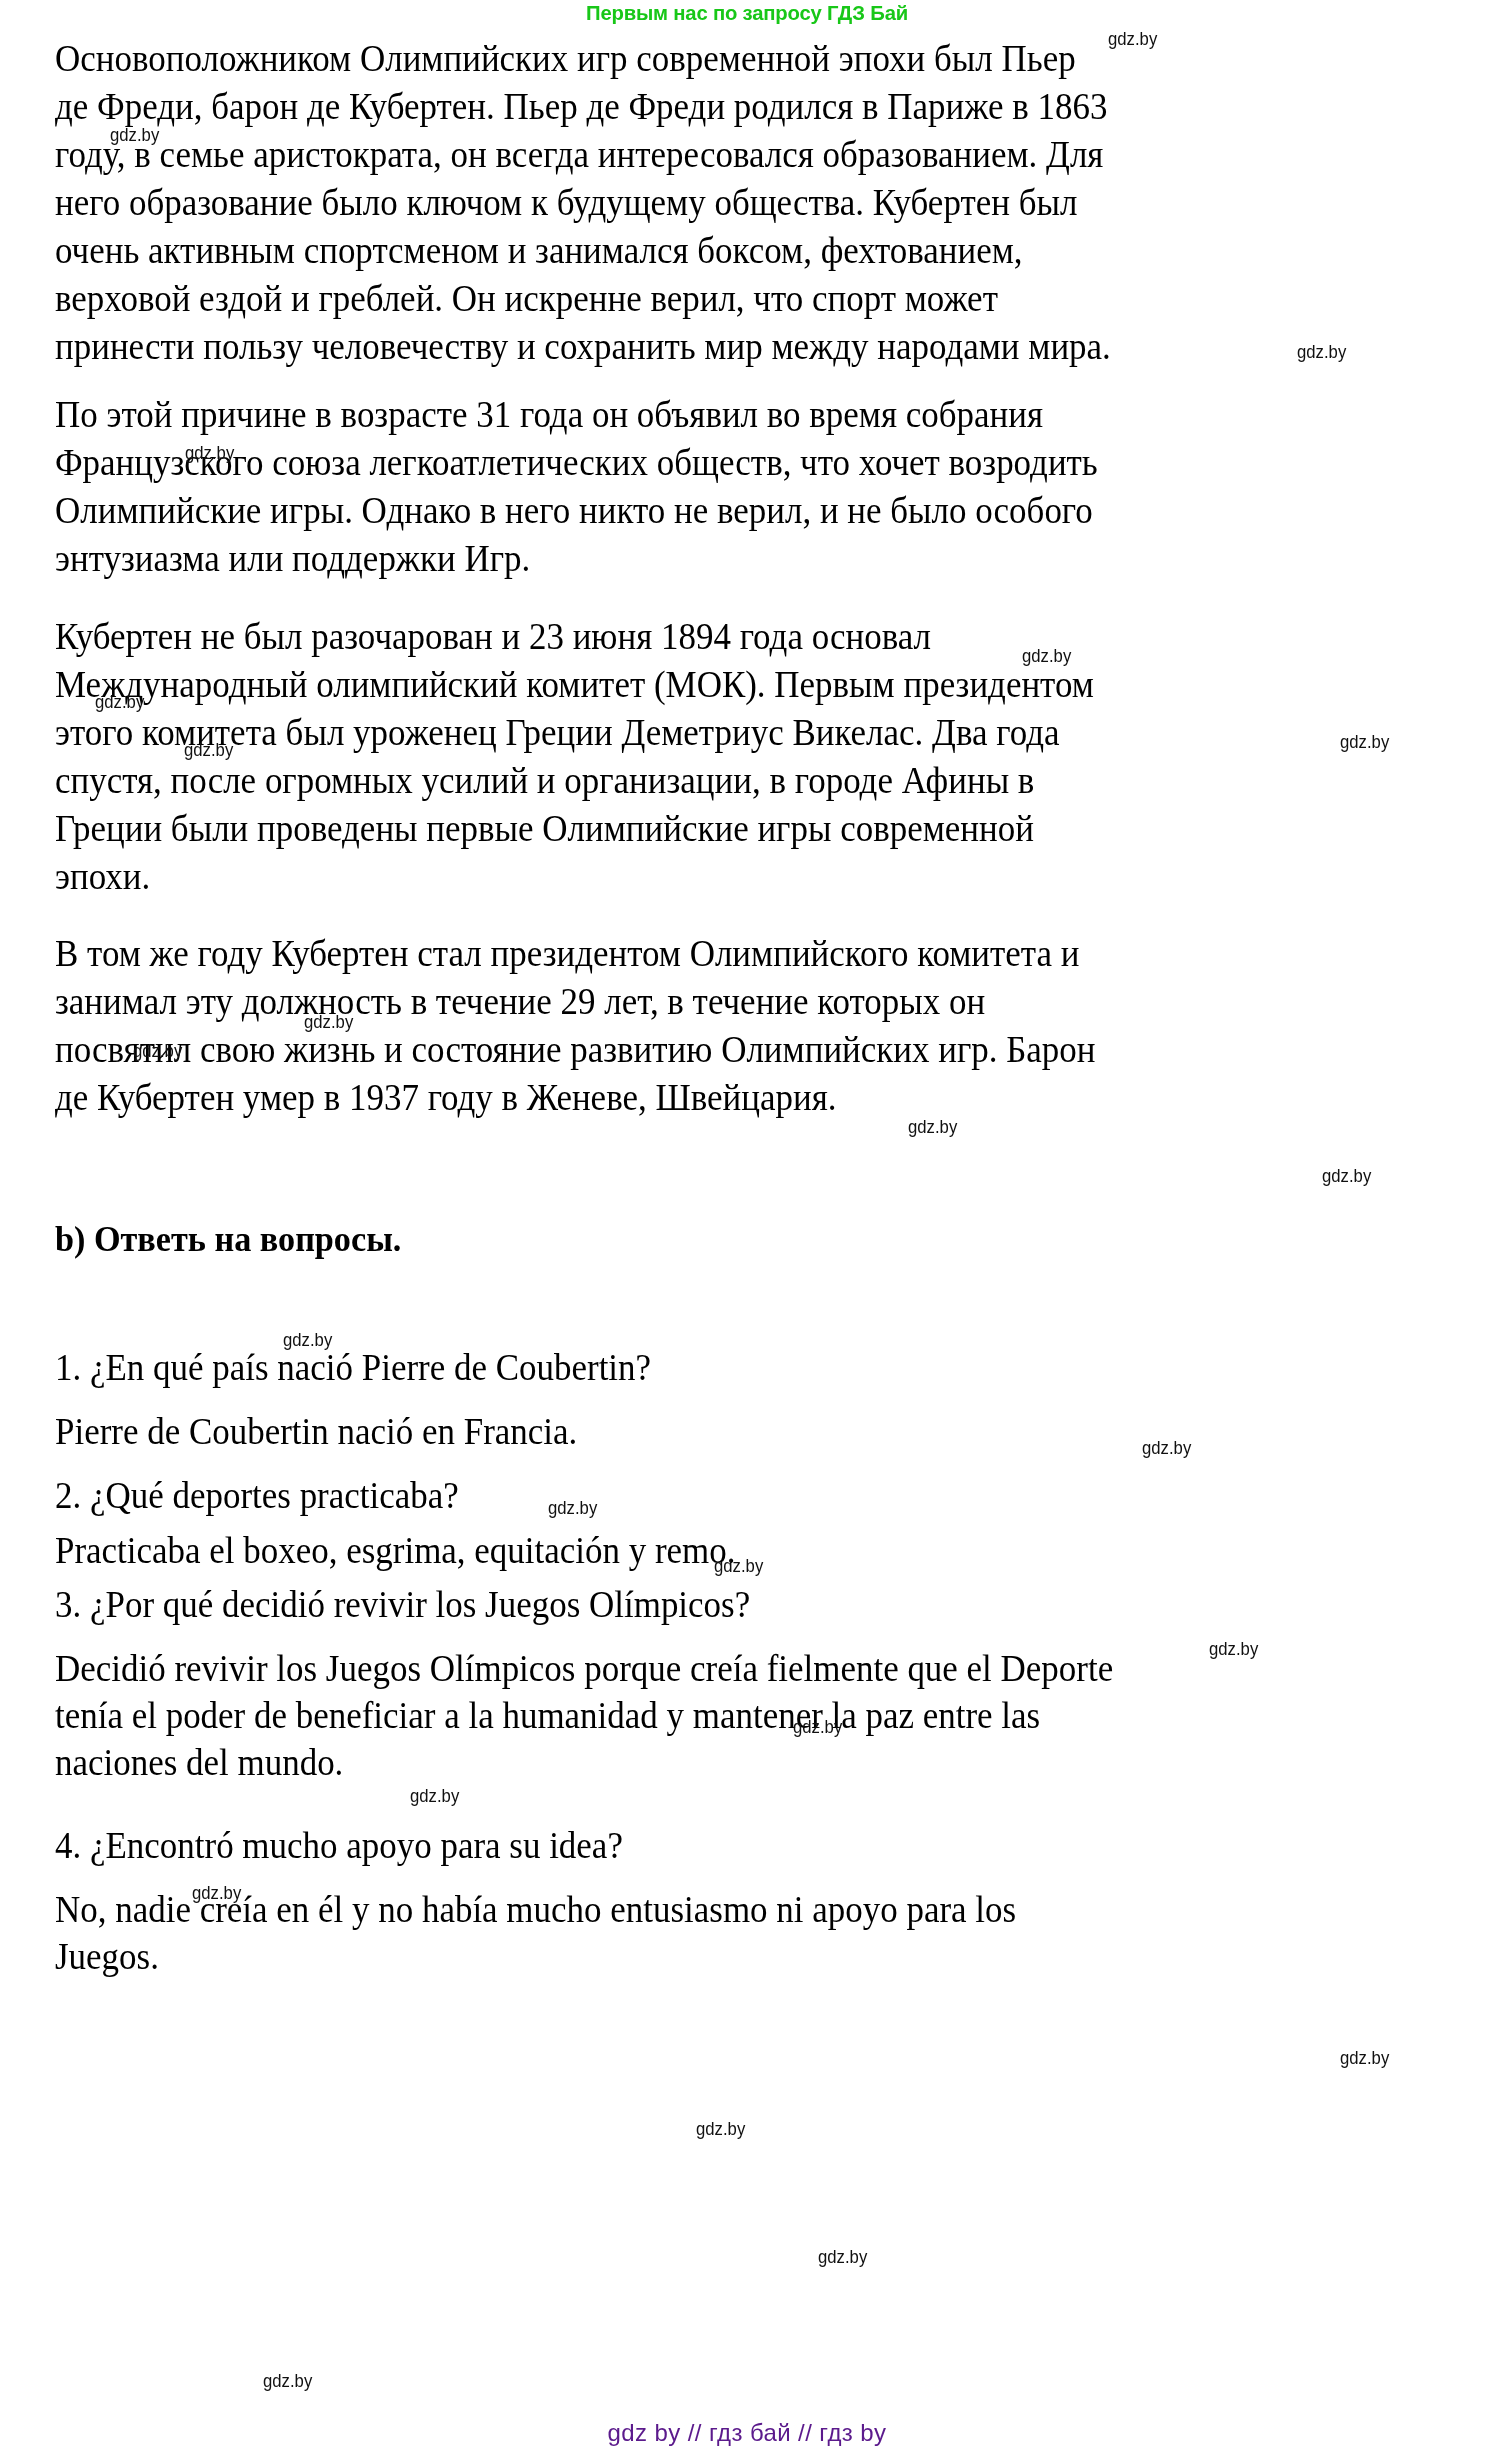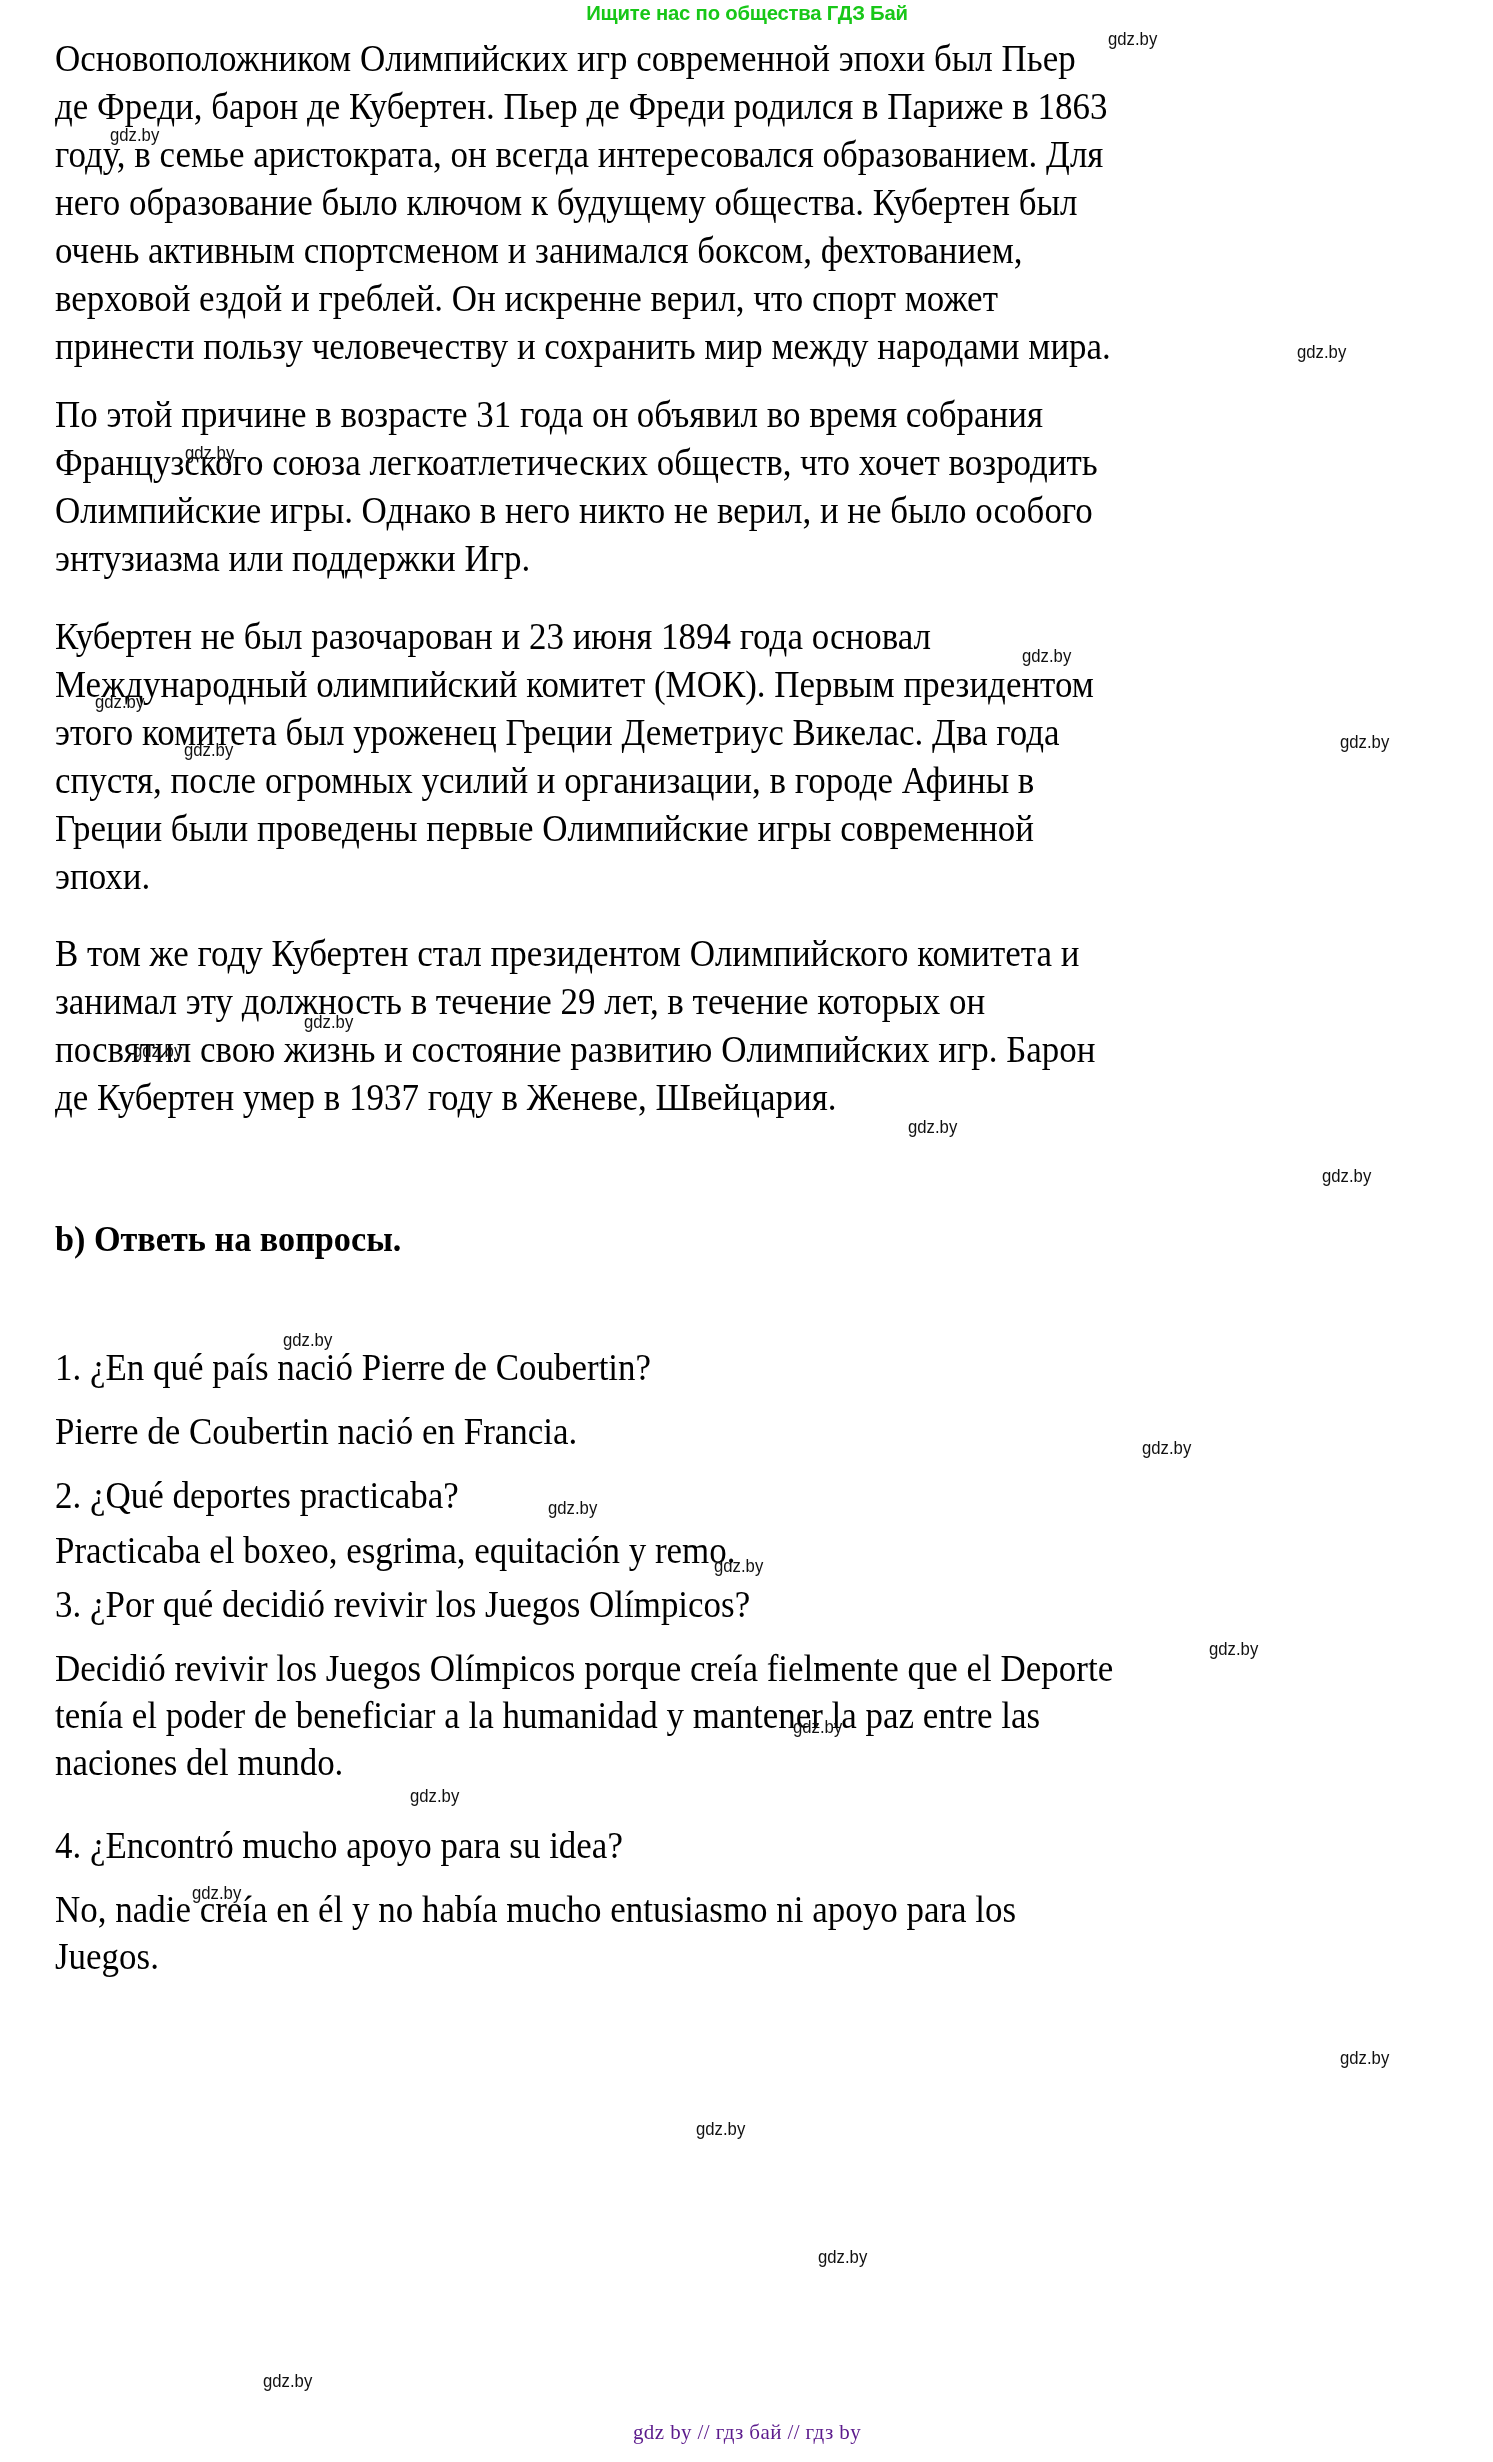--- a/index.html
+++ b/index.html
@@ -85,31 +85,31 @@
     pointer-events: none;
   }
 
   
   .footer {
     position: absolute;
     left: 0;
     top: 2419px;
     width: 1494px;
     text-align: center;
-    font-family: Liberation Serif, serif;
-    font-size: 21px;
+    font-family: Liberation Sans, sans-serif;
+    font-size: 24px;
     line-height: 27px;
     color: #5b1a8c;
     letter-spacing: 0.4px;
   }
 </style>
 </head>
 <body>
 
-<div class="promo-banner">Ищите нас по общества ГДЗ Бай</div>
+<div class="promo-banner">Первым нас по запросу ГДЗ Бай</div>
 
 <div class="doc">
 
   <p class="para">Основоположником Олимпийских игр современной эпохи был Пьер
 де Фреди, барон де Кубертен. Пьер де Фреди родился в Париже в 1863
 году, в семье аристократа, он всегда интересовался образованием. Для
 него образование было ключом к будущему общества. Кубертен был
 очень активным спортсменом и занимался боксом, фехтованием,
 верховой ездой и греблей. Он искренне верил, что спорт может
 принести пользу человечеству и сохранить мир между народами мира.</p>

